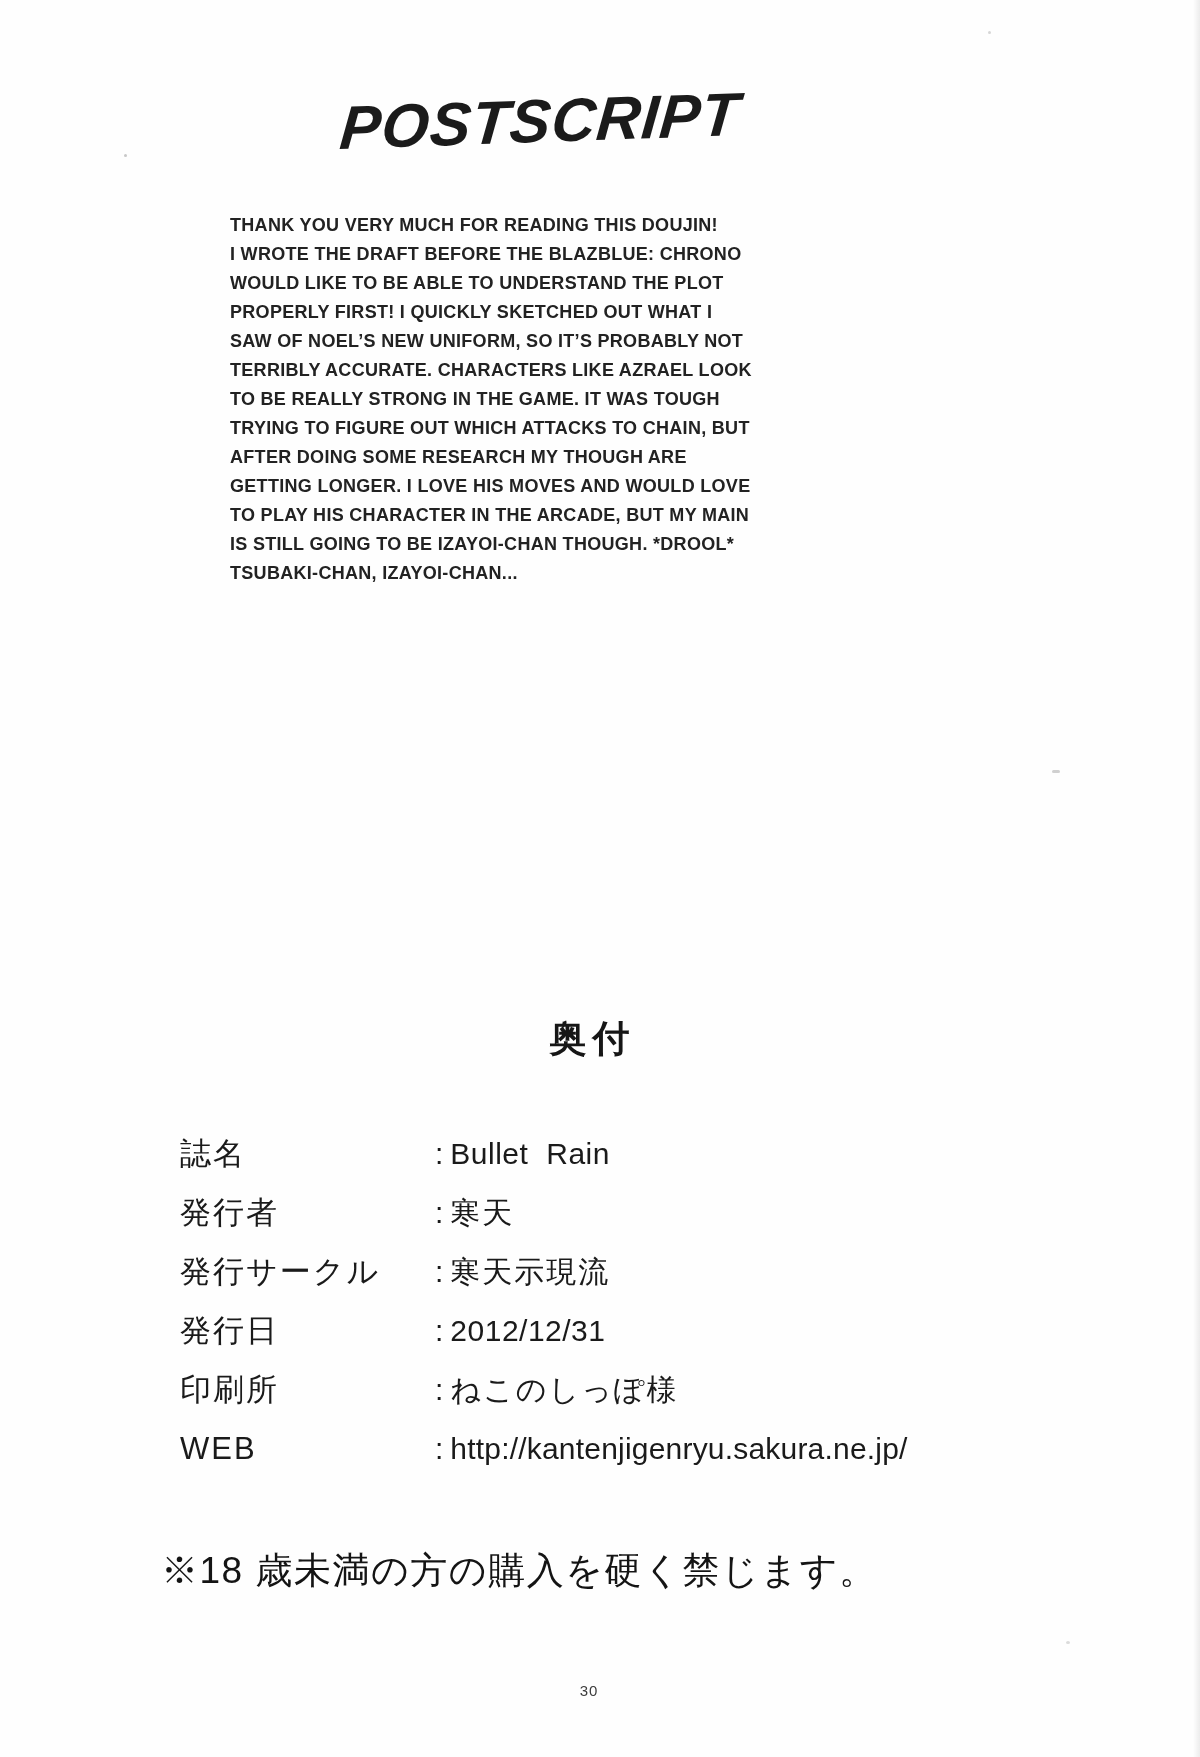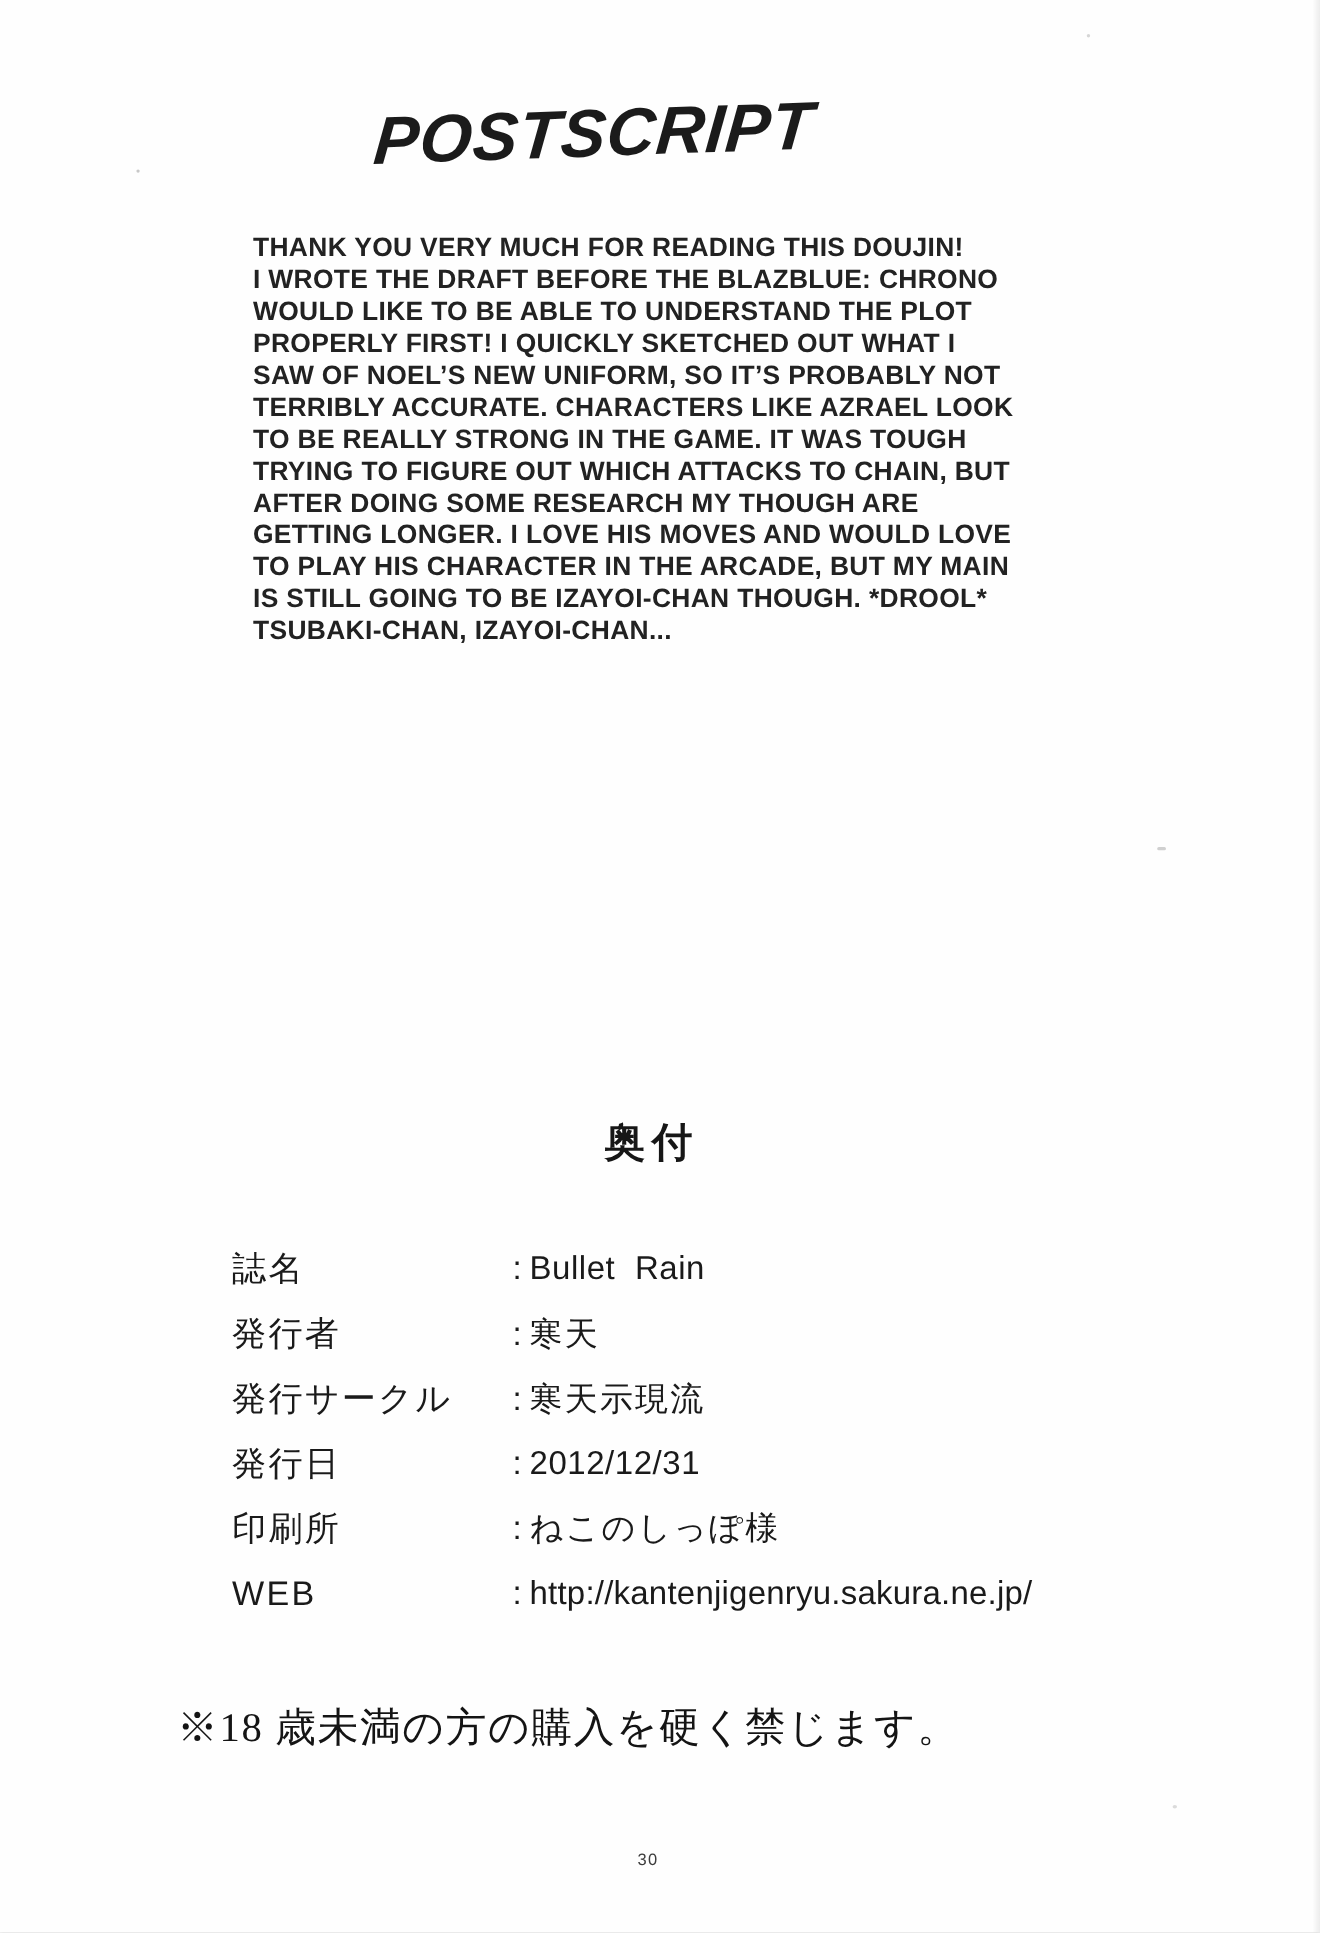--- a/index.html
+++ b/index.html
@@ -20,34 +20,34 @@
   .title{
     position:absolute;top:86px;left:250px;width:580px;
     margin:0;text-align:center;
     font-size:61px;font-style:italic;font-weight:900;
     letter-spacing:1px;
     transform:rotate(-2deg) skewX(-7deg);
     white-space:nowrap;
   }
   .postscript{
     position:absolute;left:230px;top:211px;width:690px;
-    font-size:24px;line-height:29px;
+    font-size:18px;line-height:29px;
     font-weight:bold;letter-spacing:.3px;
     color:#222;
   }
   .ps-line{white-space:nowrap;}
   .colophon-heading{
     position:absolute;top:1014px;left:0;width:1185px;
     margin:0;text-align:center;
     font-size:37px;font-weight:600;letter-spacing:6px;
     color:#161616;
   }
   .colophon{
     position:absolute;top:1124px;left:0;right:0;
-    display:flex;flex-direction:column;margin-left:31px;
+    display:flex;flex-direction:column;
   }
   .colophon .row{
     position:relative;height:59px;
     display:flex;align-items:center;
   }
   .colophon .label{
     margin-left:180px;
     font-size:31px;letter-spacing:2px;
     font-weight:500;color:#1a1a1a;
     white-space:nowrap;
@@ -65,21 +65,21 @@
   .colophon .row:nth-child(5) .value{
     font-family:"Liberation Serif",serif;
     letter-spacing:2px;
   }
   .colophon .row:nth-child(1) .value{word-spacing:9px;letter-spacing:.5px;}
   .colophon .row:nth-child(4) .value{letter-spacing:.5px;}
   .colophon .row:nth-child(6) .value{letter-spacing:.2px;}
   .warning{
     position:absolute;left:161px;top:1546px;
     font-size:37px;letter-spacing:1.5px;
-    font-family:Liberation Serif, serif;
+    font-family:Liberation Sans, sans-serif;
     color:#141414;white-space:nowrap;
   }
   .page-number{
     position:absolute;top:1682px;left:0;width:1130px;
     text-align:center;font-size:15px;color:#3c3c3c;
     letter-spacing:1px;
     margin-left:24px;
   }
   .speck{position:absolute;background:#9a9a9a;border-radius:50%;}
   .speck.s1{left:124px;top:154px;width:3px;height:3px;opacity:.55;}

